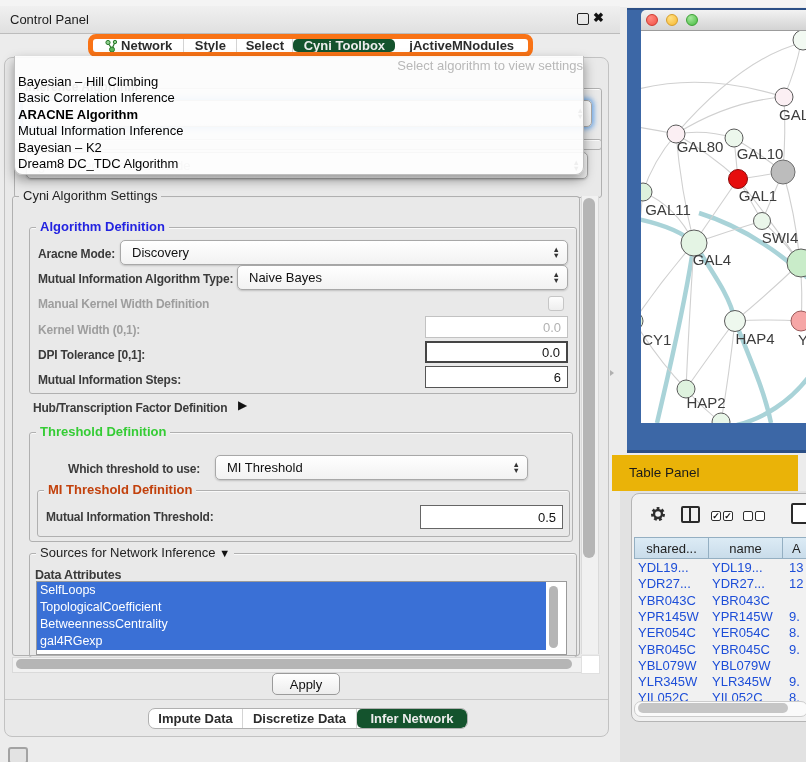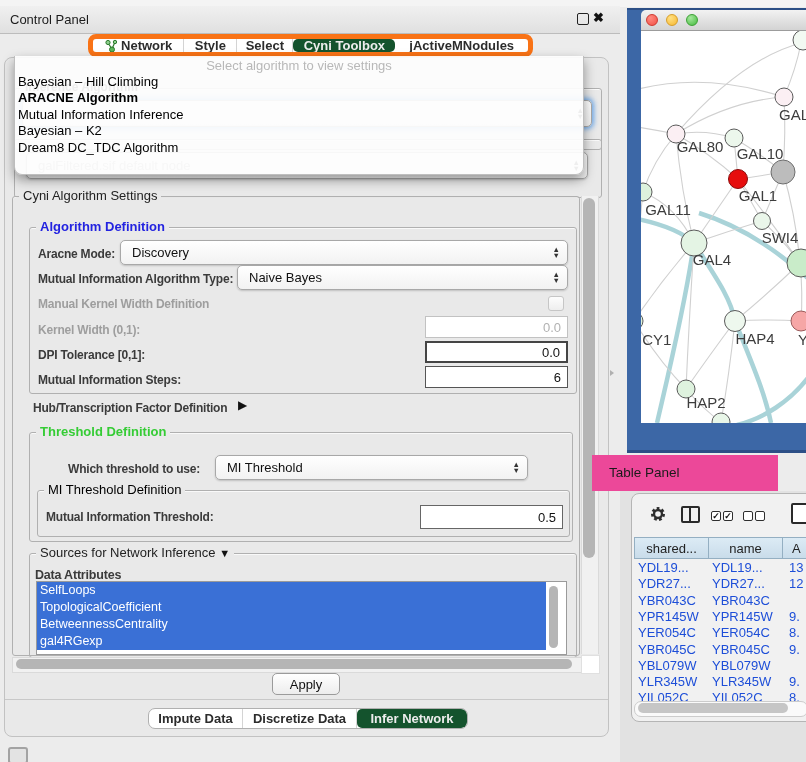--- a/index.html
+++ b/index.html
@@ -15,35 +15,35 @@
   .tab.sel{background:#14532d;color:#ededed;border-radius:5px;border-right:none}
   .container{position:absolute;left:4px;top:57px;width:605px;height:680px;background:#e9e9e9;border:1px solid #c2c2c2;border-radius:8px;box-sizing:border-box}
   .grp{position:absolute;border:1px solid #b0b0b0;border-radius:3px;box-shadow:inset 0 1px 0 rgba(255,255,255,.7)}
   .lg{position:absolute;top:-9px;left:6px;background:#e9e9e9;padding:0 4px;font-size:13px;color:#222;white-space:nowrap}
   .combo{position:absolute;background:linear-gradient(#ffffff,#f2f2f2);border:1px solid #a8a8a8;border-radius:5px;box-shadow:0 1px 2px rgba(0,0,0,.18);font-size:13px;color:#111;display:flex;align-items:center;padding-left:11px;box-sizing:border-box}
   .arrows{position:absolute;right:7px;top:50%;transform:translateY(-50%);display:flex;flex-direction:column;align-items:center;font-size:7.5px;color:#333;line-height:6px}
   .inp{position:absolute;background:#fff;font-size:13px;color:#111;display:flex;align-items:center;justify-content:flex-end;padding-right:6px;box-sizing:border-box}
   .lab{position:absolute;font-size:12px;letter-spacing:-0.2px;font-weight:bold;color:#3b3b3b;white-space:nowrap}
   .lab.dis{color:#9e9e9e}
   .popup{position:absolute;left:14px;top:56px;width:568px;height:118px;background:rgba(253,253,253,0.93);border:1px solid rgba(140,140,140,.55);border-top:none;border-radius:0 0 8px 8px;box-shadow:0 5px 12px rgba(0,0,0,.38);z-index:40}
-  .popup .hint{text-align:center;font-size:13px;color:#b8b8b8;padding-top:2px;height:16px}
+  .popup .hint{text-align:right;font-size:13px;color:#b8b8b8;padding-top:2px;height:16px}
   .popup .it{font-size:13px;color:#000;height:16.4px;line-height:16.4px;padding-left:3px;white-space:nowrap}
   .popup .it.bold{font-weight:bold}
   .sb-v{position:absolute;background:#f1f1f1;border-left:1px solid #dadada;border-right:1px solid #dadada}
   .thumb{position:absolute;background:#b5b5b5;border-radius:6px}
   .btn{position:absolute;background:linear-gradient(#ffffff,#ededed);border:1px solid #9b9b9b;border-radius:5px;font-size:13px;color:#111;display:flex;align-items:center;justify-content:center}
   .btabs{position:absolute;left:148px;top:708px;width:320px;height:21px;background:#fff;border:1px solid #b0b0b0;border-radius:7px;display:flex;box-sizing:border-box;overflow:hidden}
   .list{position:absolute;left:36px;top:581px;width:531px;height:74px;background:#fff;border:1px solid #9a9a9a;box-sizing:border-box;overflow:hidden}
   .li{height:17px;line-height:17px;font-size:12.5px;color:#fff;background:#3a70d6;width:506px;padding-left:3px}
   .blueframe{position:absolute;left:627px;top:8px;width:179px;height:445px;background:#3c67a6;border-top:2px solid #2c4f86;border-bottom:3px solid #2c4f86;box-sizing:border-box}
   .macwin{position:absolute;left:641px;top:10px;width:165px;height:413px;border-radius:5px 0 0 0;overflow:hidden}
   .mactb{position:absolute;left:0;top:0;width:100%;height:21px;background:linear-gradient(#f2f2f2,#d3d3d3);border-bottom:1px solid #9c9c9c;box-sizing:border-box}
   .light{position:absolute;top:4px;width:12px;height:12px;border-radius:50%;box-sizing:border-box}
   .maccontent{position:absolute;left:0;top:21px;width:165px;height:392px;background:#fff}
-  .tp-header{position:absolute;left:592px;top:455px;width:186px;height:36px;background:#ec4899}
+  .tp-header{position:absolute;left:612px;top:455px;width:186px;height:36px;background:#eab308}
   .tp-header span{position:absolute;left:17px;top:10px;font-size:13.5px;color:#1a1a1a}
   .tp-bg{position:absolute;left:620px;top:491px;width:186px;height:271px;background:#e2e2e2}
   .card{position:absolute;left:631px;top:493px;width:190px;height:229px;background:#f1f1f1;border:1px solid #b5b5b5;border-radius:8px;box-sizing:border-box}
   .hcell{position:absolute;top:537px;height:22px;background:linear-gradient(#dcebf5,#c9dcea);border:1px solid #94afc2;box-sizing:border-box;font-size:13px;color:#222;display:flex;align-items:center;justify-content:center}
   .cell{position:absolute;font-size:13px;color:#1d4ed8;white-space:nowrap}
   .ck{width:8px;height:8px;border:1.5px solid #2e2e2e;border-radius:2px;font-size:9px;font-weight:bold;line-height:8px;text-align:center;color:#111;background:#fff}
   .tealseg{stroke:#a9d3d8;stroke-width:4.5;fill:none}
   .gedge{stroke:#d0d0d0;stroke-width:1.1;fill:none}
 </style>
 </head>
@@ -92,20 +92,21 @@
       <span>Cyni Toolbox</span>
     </div>
   <div class="tab" style="width:135px">
       <span>jActiveMNodules</span>
     </div>
 </div>
 
 <div class="popup">
   <div class="hint">Select algorithm to view settings</div>
   <div class="it">Bayesian – Hill Climbing</div>
+  <div class="it">Basic Correlation Inference</div>
   <div class="it bold">ARACNE Algorithm</div>
   <div class="it">Mutual Information Inference</div>
   <div class="it">Bayesian – K2</div>
   <div class="it">Dream8 DC_TDC Algorithm</div>
 </div>
 
 <div class="grp" style="left:12px;top:196px;width:566px;height:458px">
   <span class="lg">Cyni Algorithm Settings</span>
 </div>
 
@@ -136,21 +137,21 @@
 
 <div class="grp" style="left:29px;top:432px;width:542px;height:108px">
   <span class="lg" style="color:#35cc35;font-weight:bold">Threshold Definition</span>
 </div>
 <span class="lab" style="left:68px;top:462px">Which threshold to use:</span>
 <div class="combo" style="left:215px;top:455px;width:313px;height:25px">
     <span>MI Threshold</span>
     <span class="arrows">▲<br>▼</span>
   </div>
 <div class="grp" style="left:37px;top:490px;width:531px;height:45px">
-  <span class="lg" style="color:#000000;font-weight:normal">MI Threshold Definition</span>
+  <span class="lg" style="color:#c2410c;font-weight:bold">MI Threshold Definition</span>
 </div>
 <span class="lab" style="left:46px;top:510px">Mutual Information Threshold:</span>
 <div class="inp" style="left:420px;top:505px;width:143px;height:24px;border:1px solid #666">0.5</div>
 
 <div class="grp" style="left:29px;top:553px;width:546px;height:103px">
   <span class="lg"><span>Sources for Network Inference</span> <span style="font-size:11px;color:#111">▼</span></span>
 </div>
 <span class="lab" style="left:35px;top:568px;font-size:12.5px">Data Attributes</span>
 <div class="list">
   <div class="li">SelfLoops</div>

